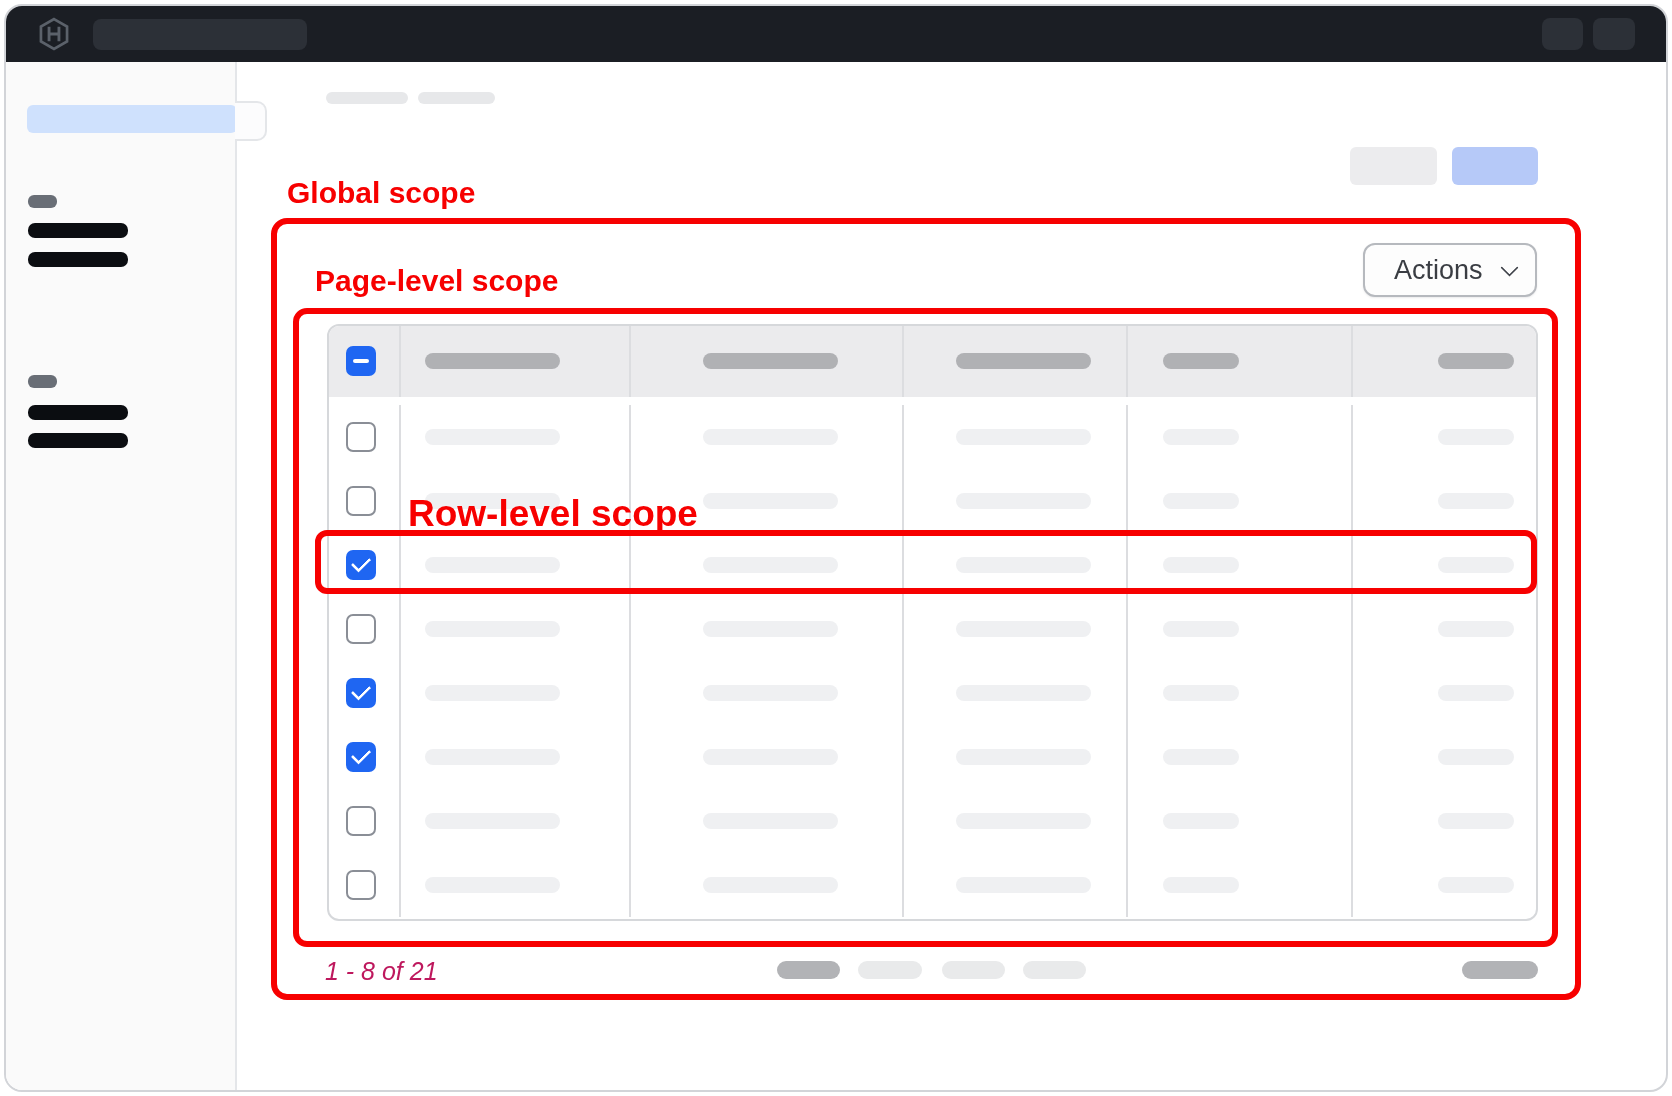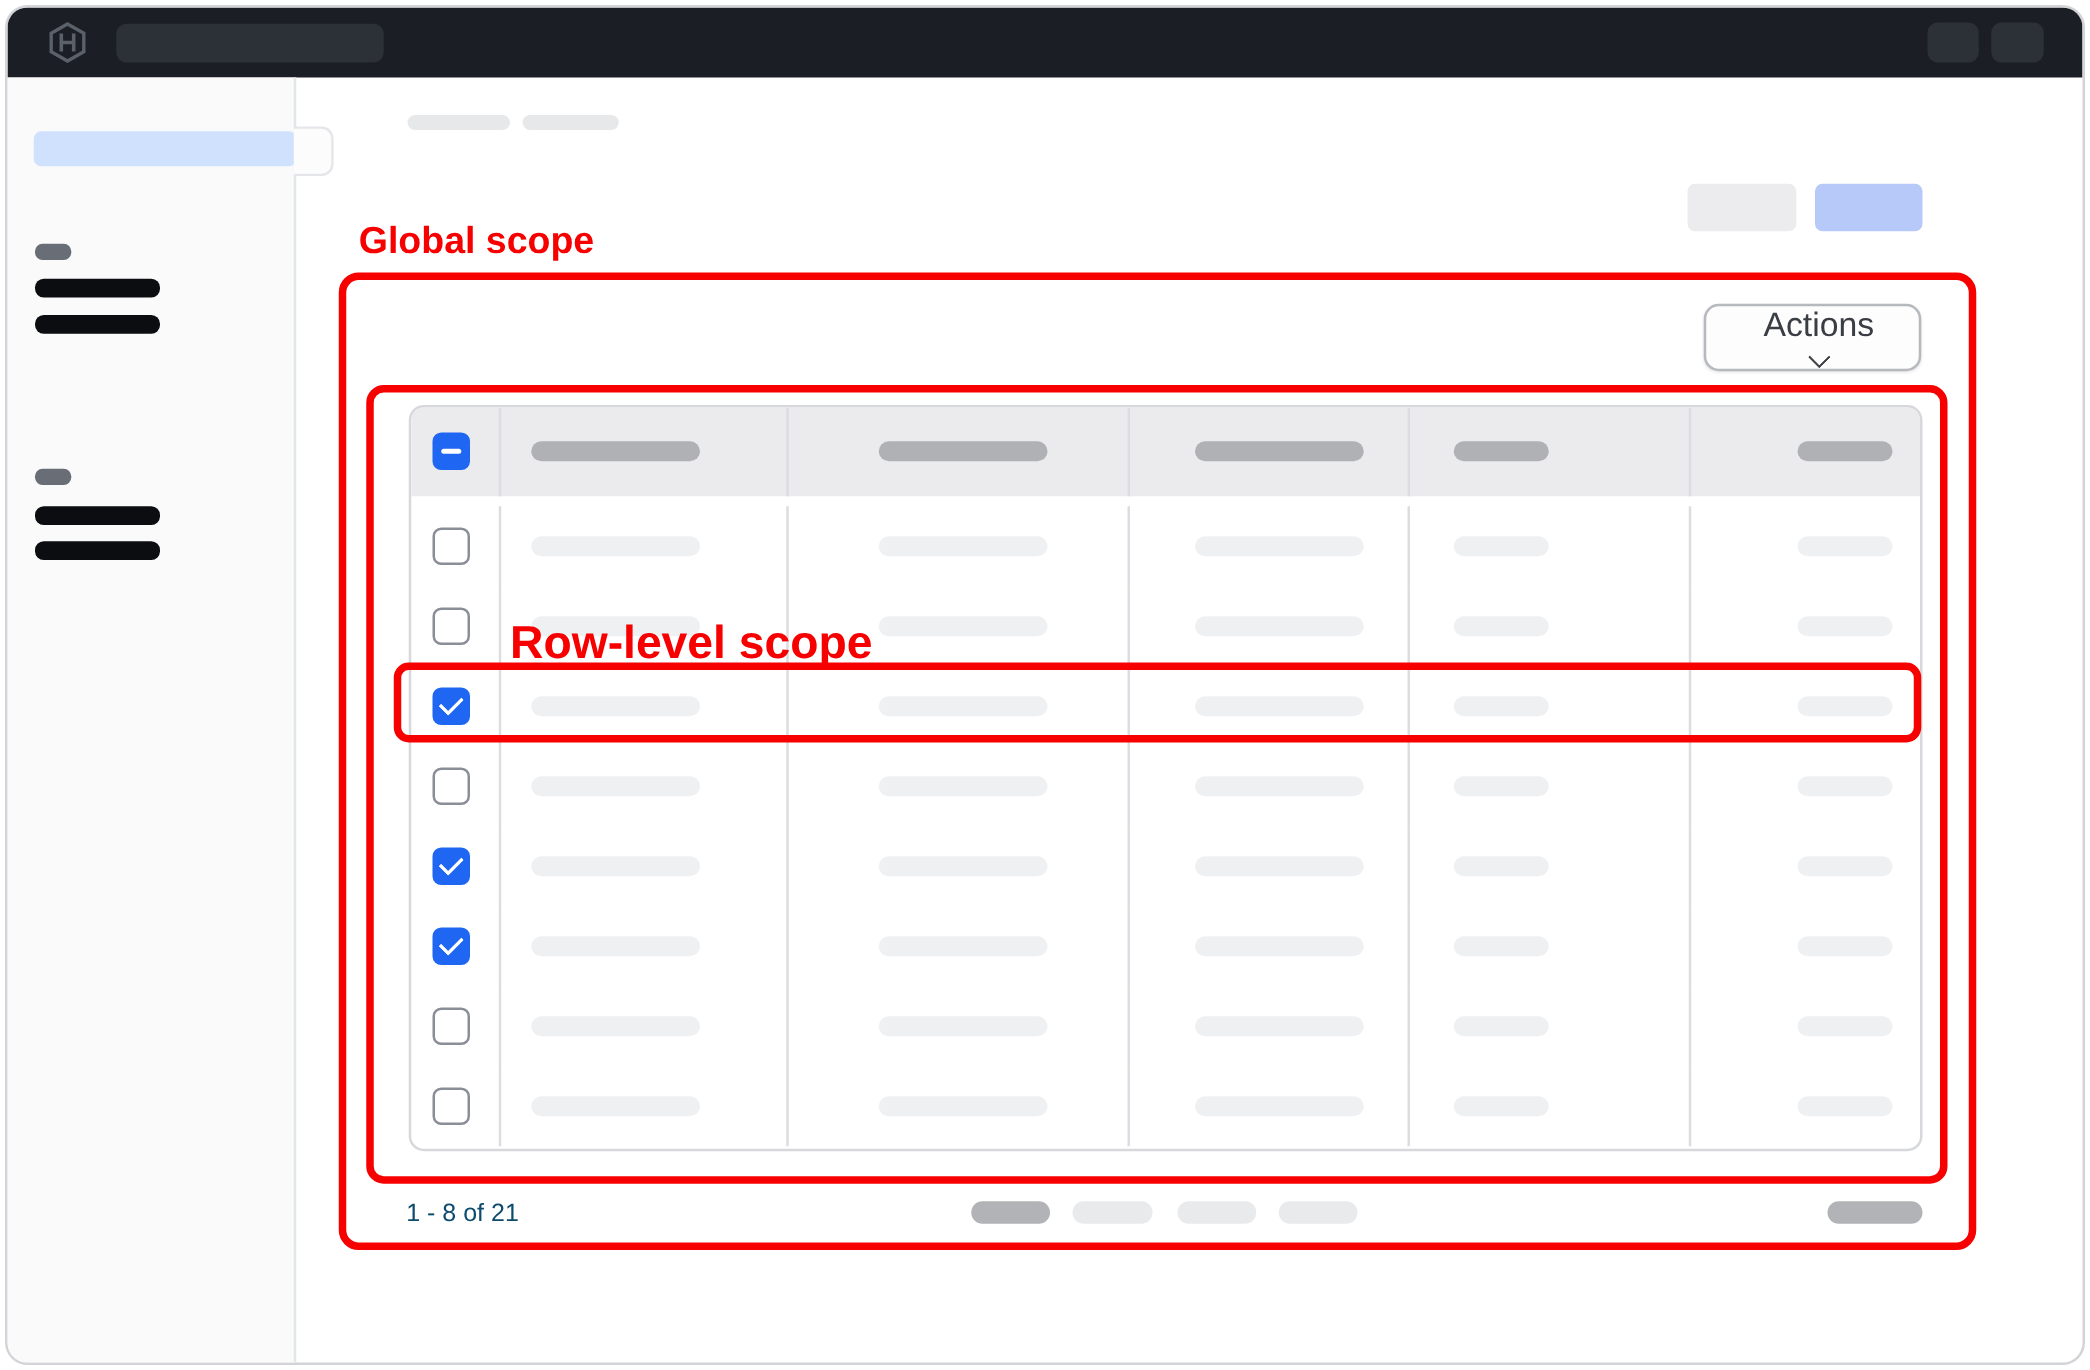--- a/index.html
+++ b/index.html
@@ -37,21 +37,21 @@
   .box-global { left:265px; top:212px; width:1310px; height:782px; border-radius:16px; }
   .box-page   { left:287px; top:302px; width:1265px; height:639px; border-radius:14px; }
   .box-row    { left:309px; top:524px; width:1222px; height:64px;  border-radius:12px; }
 
   
   .sel-summary { position:absolute; right:337px; top:237px; height:54px; line-height:54px;
                  font-size:27px; color:#3d4046; text-align:right; }
   .actions-btn { position:absolute; left:1357px; top:237px; width:174px; height:54px; background:#fdfdfd;
                  border:2px solid #b6b9be; border-radius:12px; display:flex; align-items:center;
                  padding:0 19px 0 29px; justify-content:space-between; cursor:pointer;
-                 box-shadow:0 1px 2px rgba(60,63,70,.10);flex-direction:column; }
+                 box-shadow:0 1px 2px rgba(60,63,70,.10); }
   .actions-btn span.lbl { font-size:27px; color:#3a3d43; }
   .chev { width:13px; height:13px; border-right:2.6px solid #3f434a; border-bottom:2.6px solid #3f434a;
           transform:rotate(45deg) translate(-2px,-2px); border-radius:1px; }
 
   
   .tbl { position:absolute; left:321px; top:318px; width:1211px; height:597px;
          border:2px solid #d6d8db; border-radius:12px; background:#fff; overflow:hidden; }
   .t-row { display:grid; grid-template-columns:70px 230px 273px 224px 225px 185px; }
   .t-head { background:#ebebed; height:71px; }
   .t-body-row { height:64px; }
@@ -66,21 +66,21 @@
   .t-head .cb { top:20px; }
   .t-body-row .cb { top:17px; }
   .cb.off { background:#fff; border:2px solid #8a8e96; }
   .cb.on  { background:#1f66f2; }
   .cb.on::after { content:""; width:15px; height:8px; border-left:3.4px solid #fff; border-bottom:3.4px solid #fff;
                   transform:rotate(-45deg); margin-top:-5px; border-radius:1px; }
   .cb.ind { background:#1f66f2; }
   .cb.ind::after { content:""; width:16px; height:4px; background:#fff; border-radius:2px; }
 
   
-  .range-lbl { position:absolute; left:319px; top:950px; font-size:20px; line-height:30px; color:#0c4a6e; }
+  .range-lbl { position:absolute; left:319px; top:950px; font-size:25px; line-height:30px; color:#be185d;font-style:italic; }
   .pg-pill { position:absolute; top:955px; height:18px; border-radius:9px; }
   .pg-dark { background:#b2b3b6; }
   .pg-light { background:#e9eaeb; }
 </style>
 </head>
 <body>
 
 <div class="card">
 
   <div class="topbar">
@@ -104,20 +104,21 @@
   </div>
   <div class="side-notch"></div>
 
   <div class="bc" style="left:320px; width:82px;"></div>
   <div class="bc" style="left:412px; width:77px;"></div>
 
   <div class="btn-skel-gray"></div>
   <div class="btn-skel-blue"></div>
 
   <div class="ann-label ann-global-label">Global scope</div>
+  <div class="ann-label ann-page-label">Page-level scope</div>
   <div class="ann-label ann-row-label">Row-level scope</div>
 
   <div class="actions-btn">
     <span class="lbl">Actions</span>
     <span class="chev"></span>
   </div>
 
   <div class="tbl">
     <div class="t-row t-head" id="t-head" style="display: block;">
         <div class="t-row t-head-inner" style="height: 71px;">

